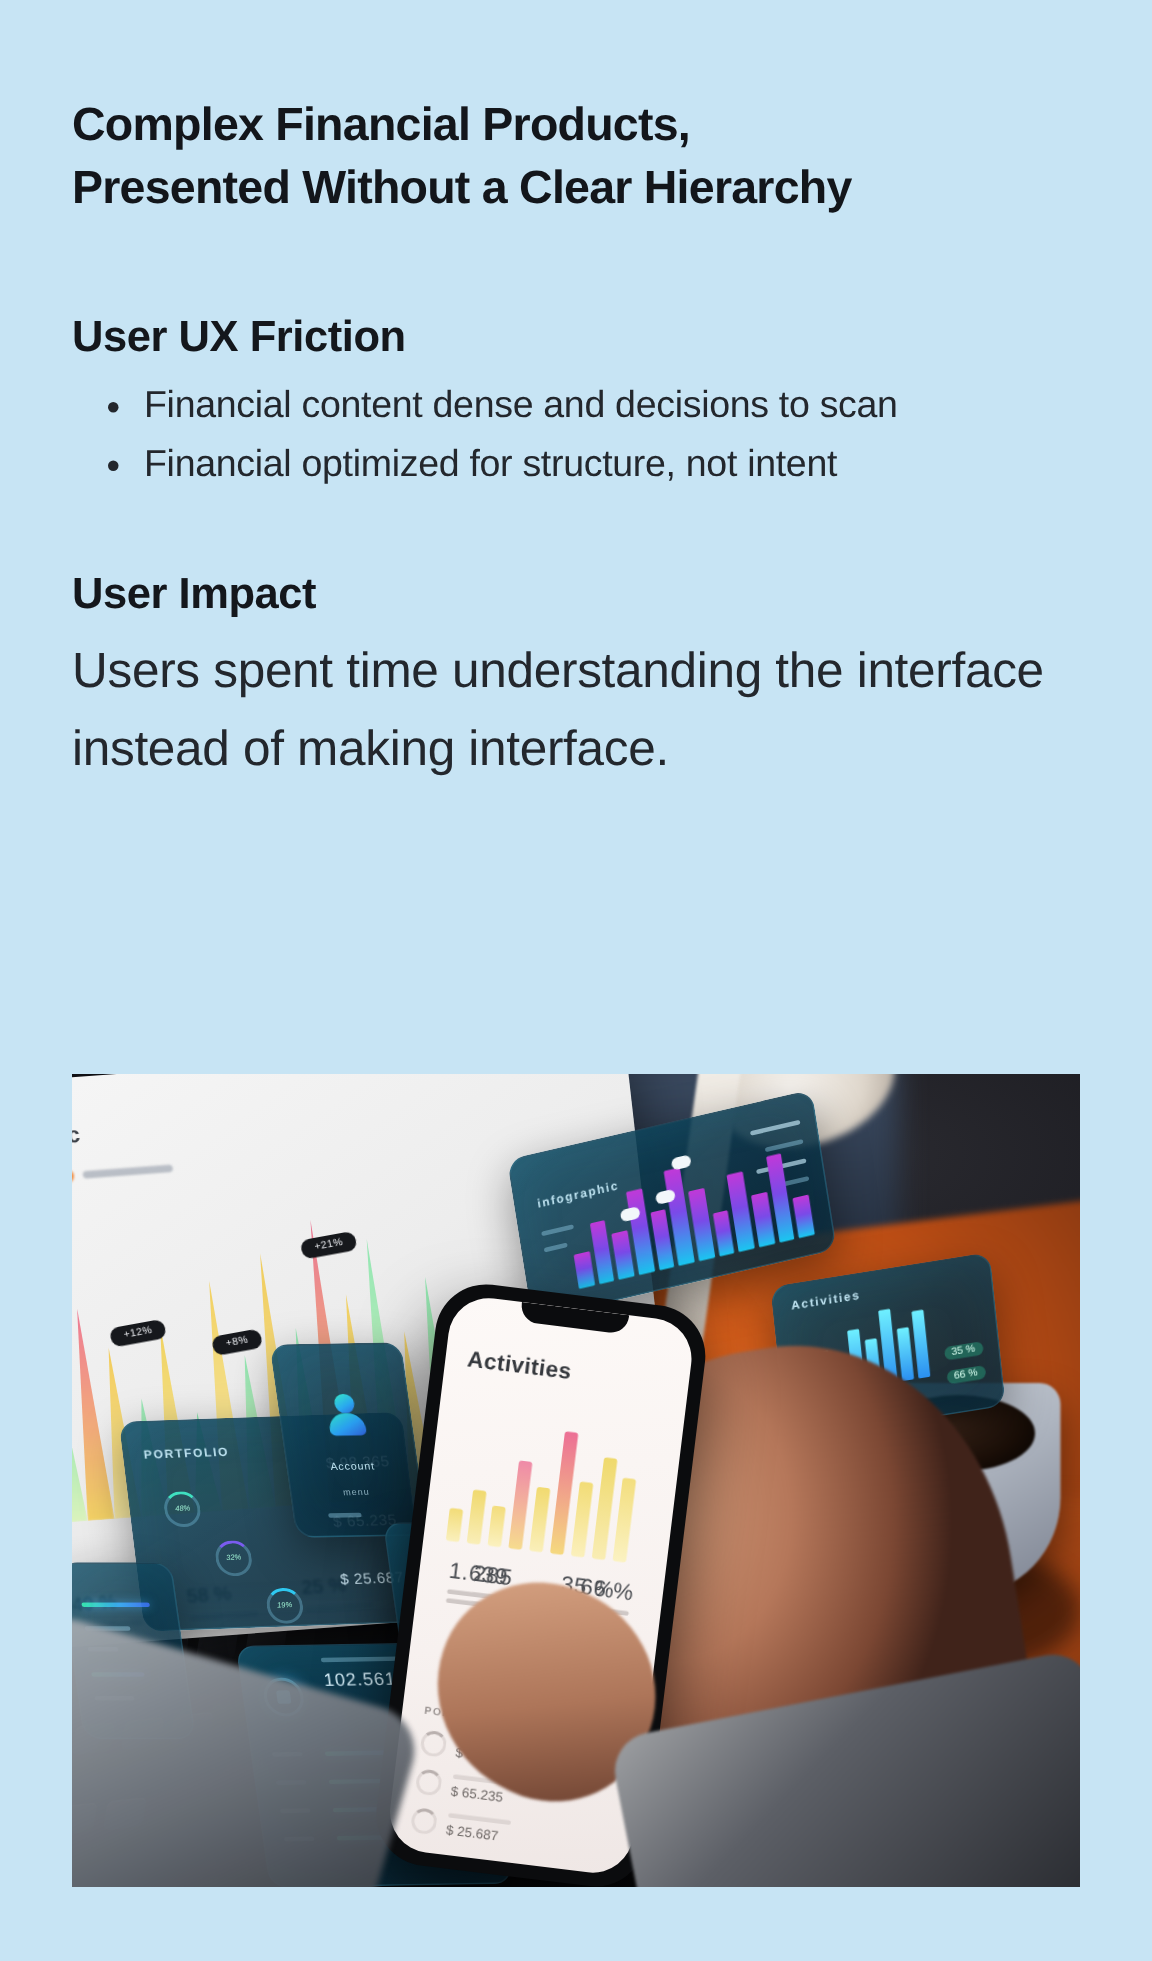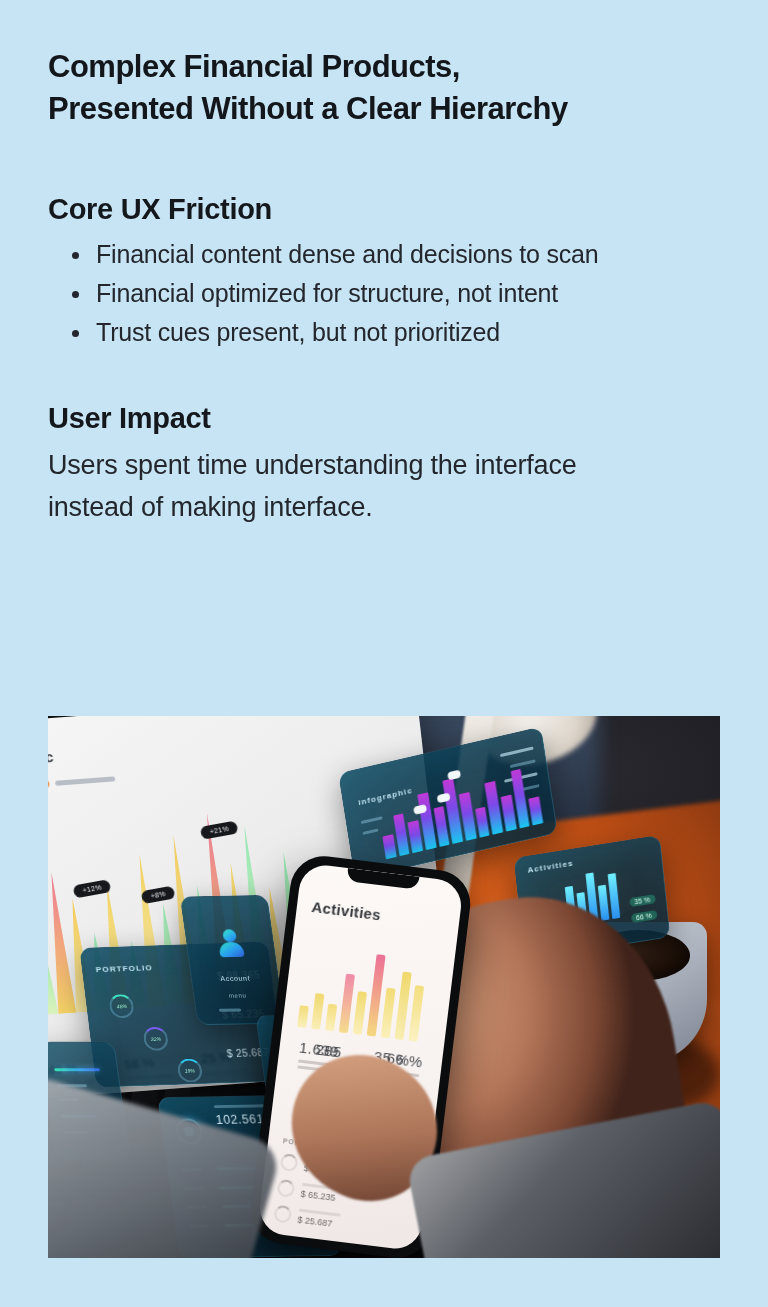--- a/index.html
+++ b/index.html
@@ -15,38 +15,38 @@
 
   
   .text-col{padding:46px 48px 0 48px;}
 
   .headline{
     font-size:60px;line-height:1.02;font-weight:800;
     letter-spacing:-1.6px;color:#0b0d10;margin:0 0 30px 0;
   }
   .subhead{
     font-size:31px;line-height:1.36;font-weight:600;
-    letter-spacing:-0.5px;color:#13161b;margin:0 0 62px 0;
+    letter-spacing:-0.5px;color:#13161b;margin:16px 0 62px 0;
   }
   .sec-title{
     font-size:29px;line-height:1.2;font-weight:600;
     letter-spacing:-0.3px;color:#14171c;margin:0 0 8px 0;
   }
   ul.bullets{margin:0 0 0 0;padding:0 0 0 22px;list-style:none;}
   ul.bullets li{
     font-size:25px;line-height:1.55;color:#23272d;font-weight:400;
     position:relative;padding-left:26px;letter-spacing:-0.2px;
   }
   ul.bullets li::before{
     content:"";position:absolute;left:2px;top:17px;
     width:7px;height:7px;border-radius:50%;background:#23272d;
   }
   .impact-wrap{margin-top:50px;}
   .body-text{
-    font-size:27px;line-height:1.56;color:#23272d;font-weight:400;
+    font-size:33px;line-height:1.56;color:#23272d;font-weight:400;
     margin:0;letter-spacing:-0.2px;
   }
 
   
   .photo{
     position:absolute;left:48px;top:716px;width:672px;height:542px;
     overflow:hidden;background:#120d0a;
   }
   .photo *{box-sizing:border-box;}
 
@@ -263,25 +263,24 @@
 
   <div class="text-col">
 
 
     <div class="subhead">
       <div>Complex Financial Products,</div>
       <div>Presented Without a Clear Hierarchy</div>
     </div>
 
     <div class="friction-block">
-      <div class="sec-title">Core UX Friction</div>
+      <div class="sec-title">User UX Friction</div>
       <ul class="bullets">
         <li>Financial content dense and decisions to scan</li>
         <li>Financial optimized for structure, not intent</li>
-        <li>Trust cues present, but not prioritized</li>
       </ul>
     </div>
 
     <div class="impact-wrap">
       <div class="sec-title">User Impact</div>
       <p class="body-text">Users spent time understanding the interface</p>
       <p class="body-text">instead of making interface.</p>
     </div>
   </div>
 

